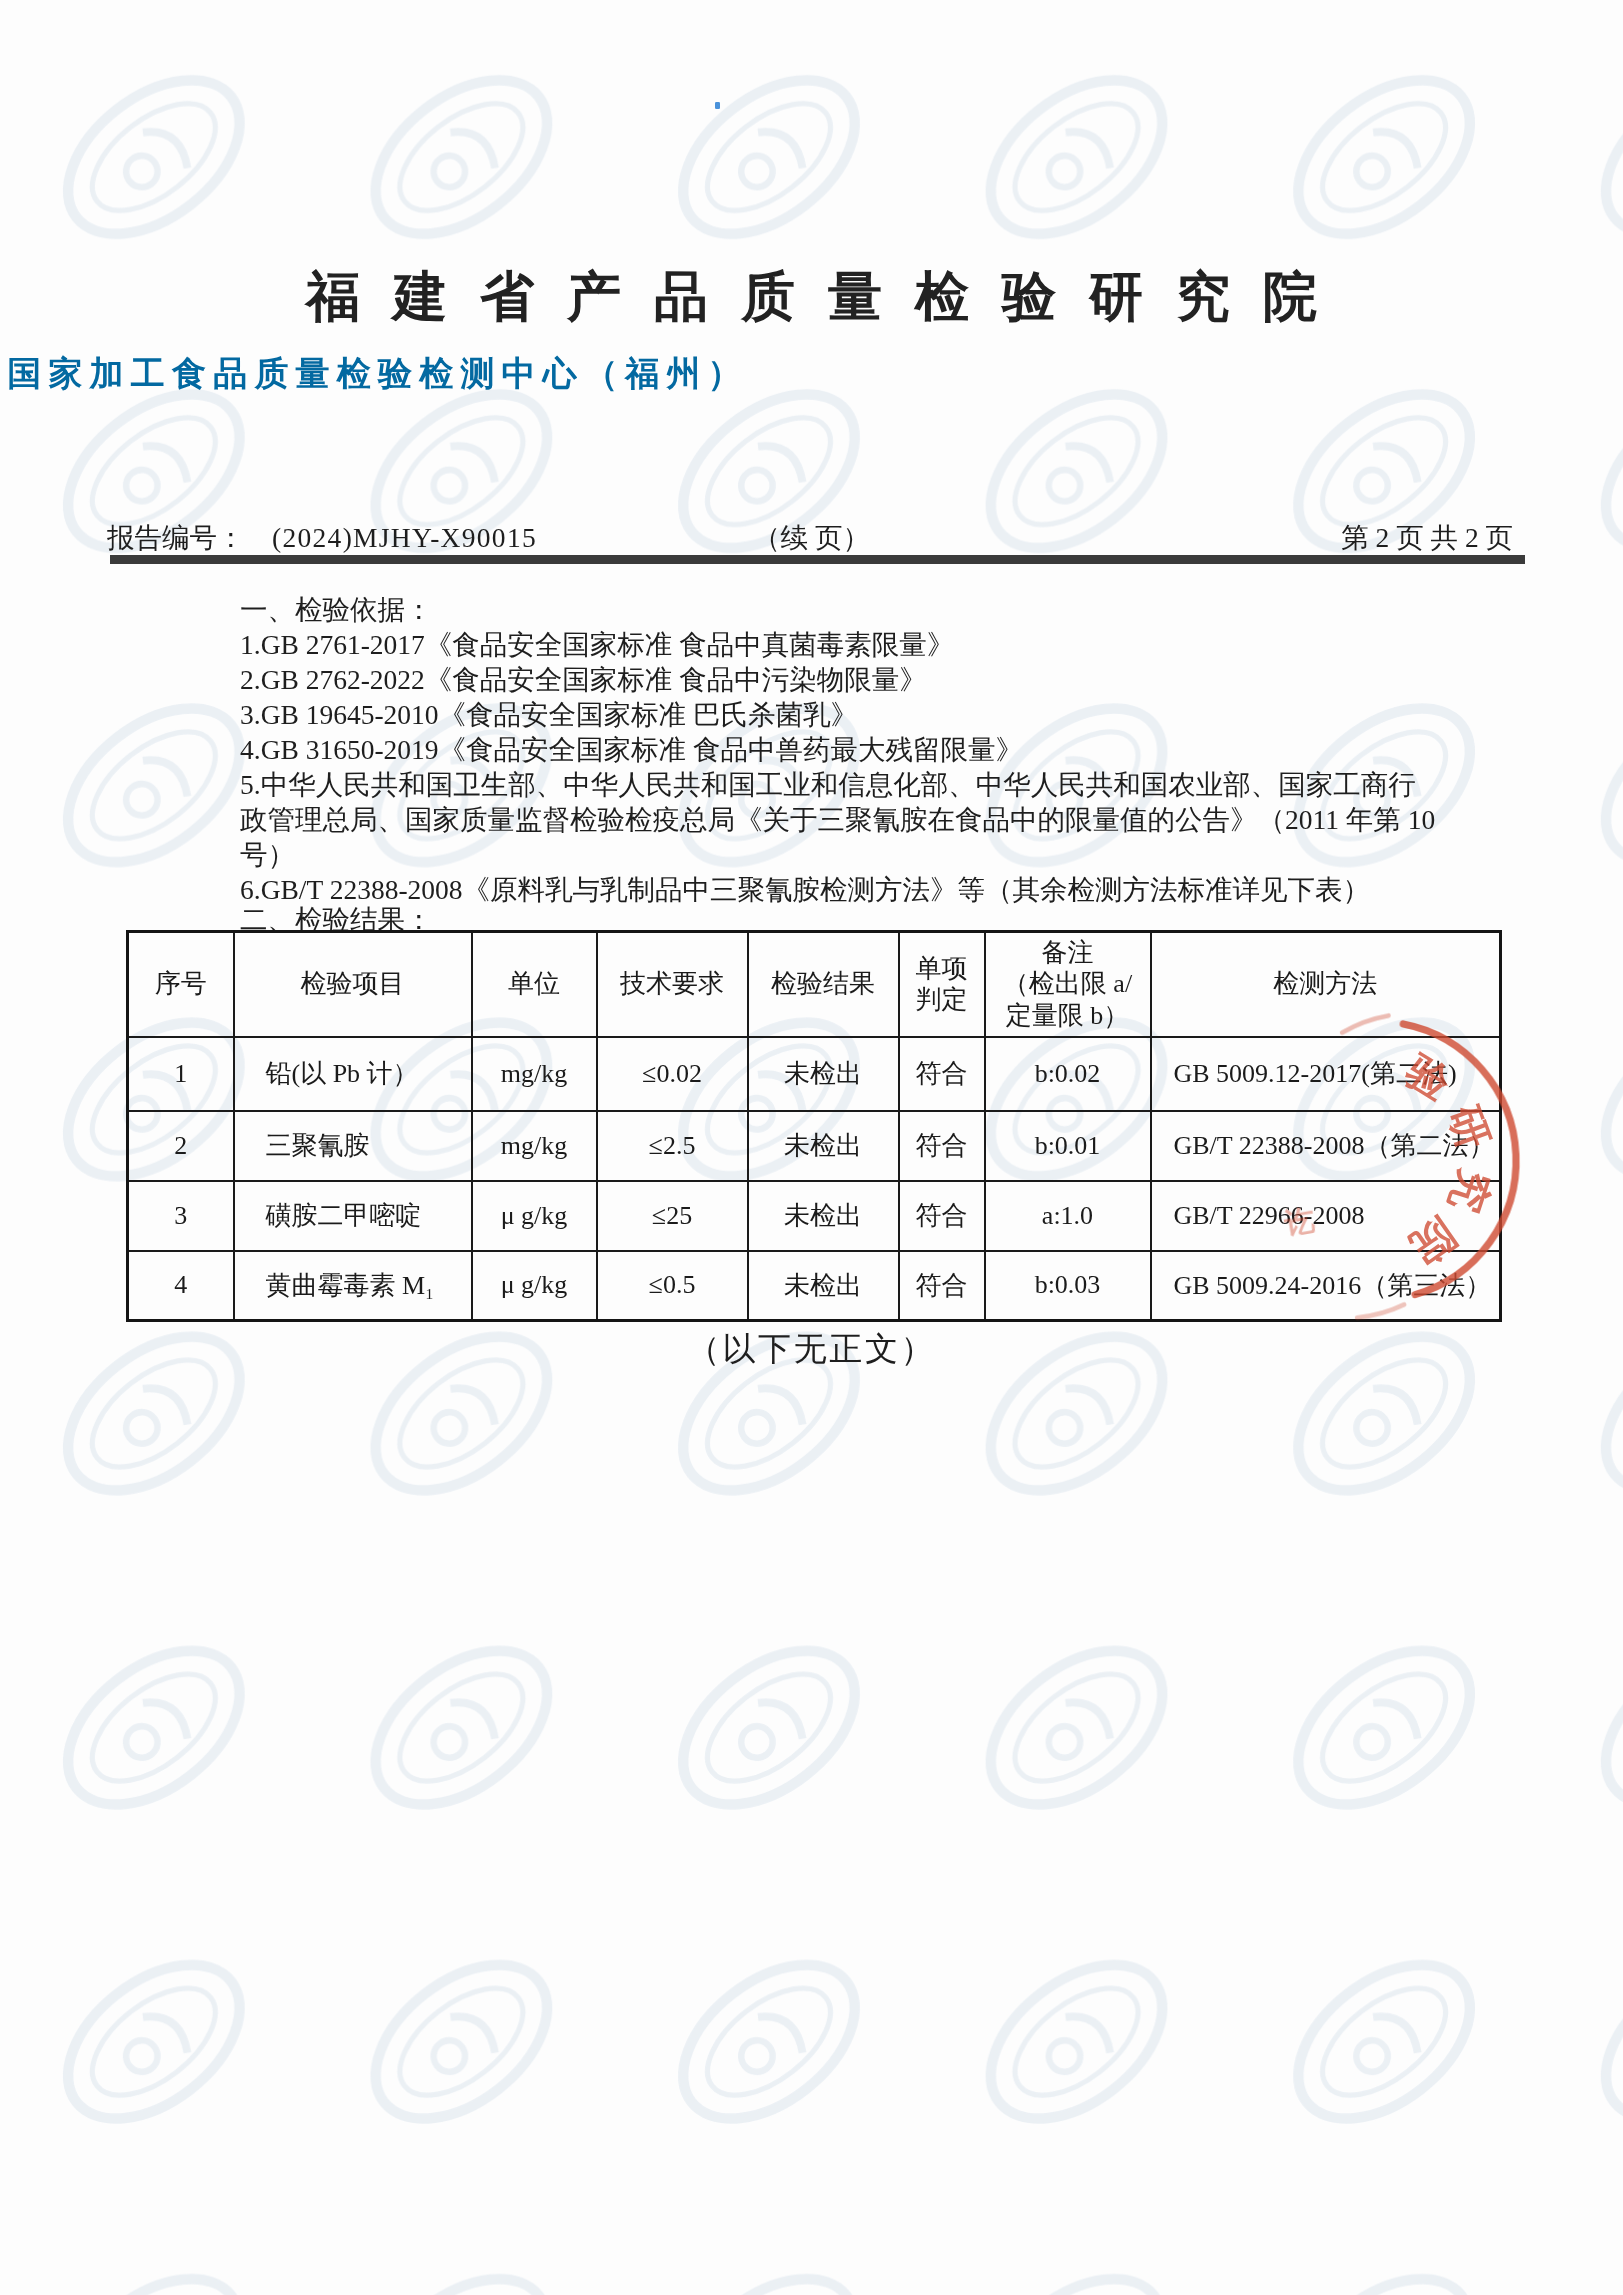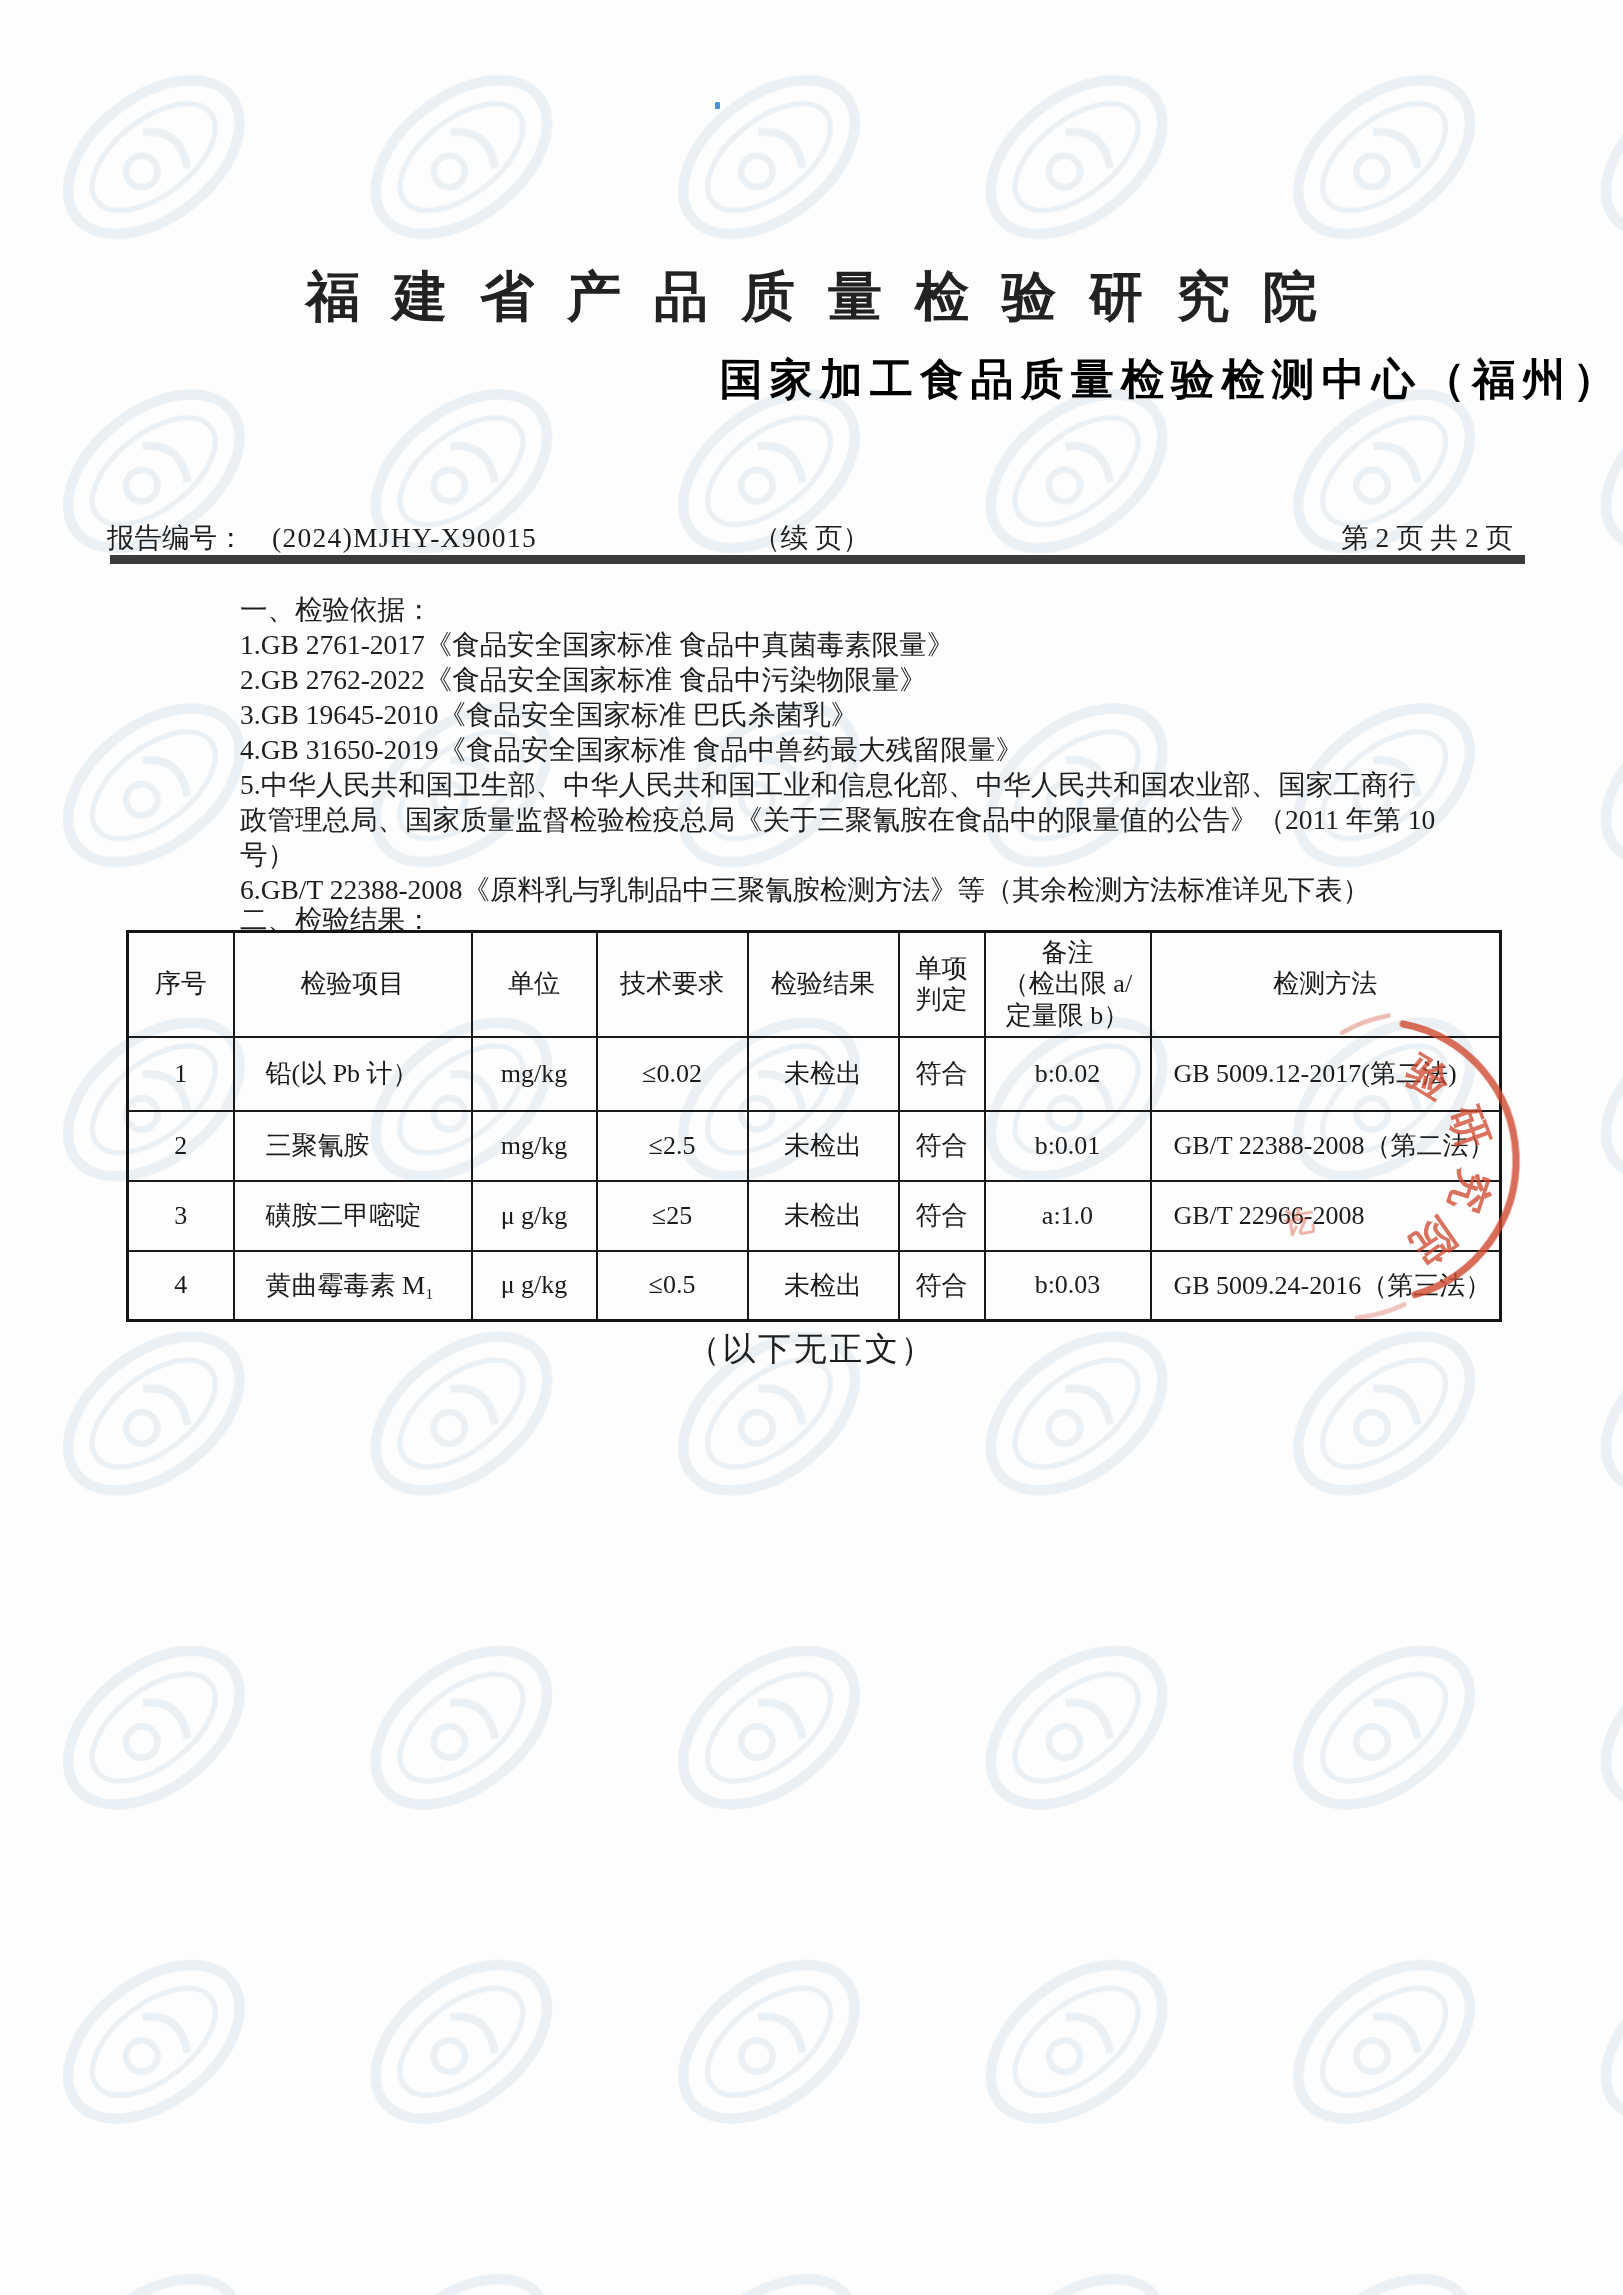--- a/index.html
+++ b/index.html
@@ -9,22 +9,22 @@
   }
   .wm-layer{position:absolute;inset:0;z-index:0;opacity:.55;}
   .content{position:absolute;inset:0;z-index:1;}
   .stamp-layer{position:absolute;z-index:2;left:1208px;top:992px;width:340px;height:340px;}
   .org-title{
     position:absolute;top:261px;left:0;right:0;text-align:center;
     font-size:54px;font-weight:700;letter-spacing:33px;text-indent:33px;color:#222;
     white-space:nowrap;
   }
   .center-title{
-    position:absolute;top:351px;left:0;right:0;text-align:right;
-    font-size:43px;font-weight:700;letter-spacing:7.2px;text-indent:7.2px;color:#000000;
+    position:absolute;top:351px;left:0;right:0;text-align:left;
+    font-size:34px;font-weight:700;letter-spacing:7.2px;text-indent:7.2px;color:#0369a1;
     white-space:nowrap;
   }
   .report-title{
     position:absolute;top:422px;left:0;right:0;text-align:center;
     font-size:52px;font-weight:700;letter-spacing:86px;text-indent:86px;color:#242424;
     white-space:nowrap;
   }
   .meta-row{position:absolute;top:520px;left:0;right:0;height:34px;font-size:27.5px;}
   .meta-left{position:absolute;left:107px;top:0;white-space:nowrap;}
   .meta-left .val{margin-left:27.5px;letter-spacing:1.3px;}

